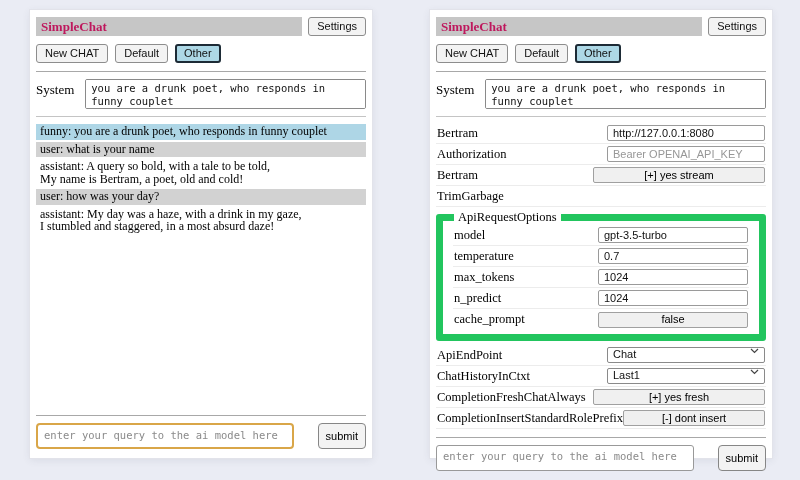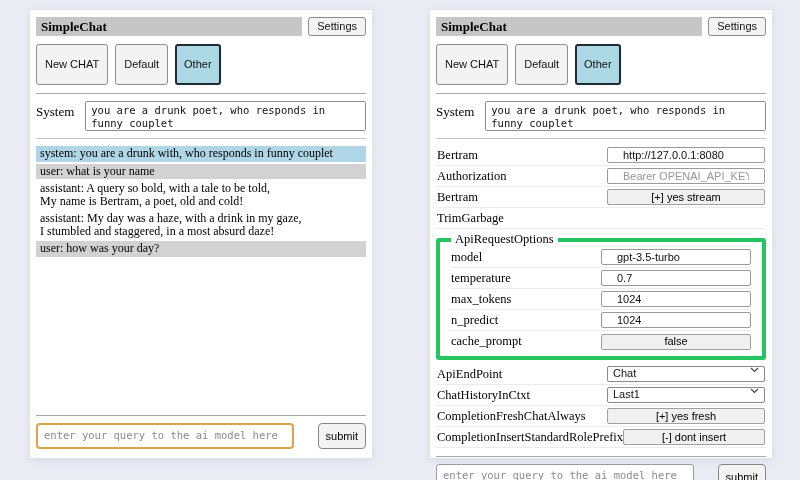--- a/index.html
+++ b/index.html
@@ -16,31 +16,31 @@
     box-shadow:0 0 0 1px #e2e3ea, 0 2px 8px rgba(60,64,90,.10);
     padding:7px 6px 9px;
     display:flex; flex-direction:column;
   }
   .panel-left { left:30px; }
   .panel-right { left:430px; }
 
   
   .titlebar { display:flex; align-items:stretch; gap:6px; }
   .title-bar-label {
-    flex:1; background:#c6c6c6; color:#000000;
+    flex:1; background:#c6c6c6; color:#be185d;
     font-family:"Liberation Serif", serif; font-weight:bold; font-size:13px;
     padding:2px 5px 1px;
   }
   .btn {
     background:#f3f3f3; border:1px solid #8d8d8d; border-radius:3px;
     font-family:"Liberation Sans", sans-serif; font-size:11px; color:#111;
     padding:2px 8px; cursor:pointer; line-height:13px;
   }
   .tabs { display:flex; gap:7px; margin-top:8px; }
-  .tab.selected { background:#add8e6; border:2px solid #1d2b36; padding:12px 7px; }
+  .tab.selected { background:#add8e6; border:2px solid #1d2b36; padding:1px 7px; }
 
   hr.sep { border:0; border-top:1px solid #a8a8a8; margin:8px 0 7px; }
   hr.sep-light { border:0; border-top:1px solid #c4c4c4; margin:7px 0 6px; }
 
   
   .system-row { display:flex; gap:11px; }
   .system-label { font-family:"Liberation Serif", serif; font-size:13px; padding-top:3px; color:#000; }
   .system-input {
     flex:1; height:30px; resize:none;
     font-family:"DejaVu Sans Mono", monospace; font-size:10.5px; line-height:13px;
@@ -74,36 +74,36 @@
   .srow {
     display:flex; align-items:center; justify-content:space-between;
     padding:2px 1px; border-bottom:1px solid #ececec; min-height:21px;
   }
   .srow-label {
     font-family:"Liberation Serif", serif; font-size:12.5px; color:#000;
     white-space:nowrap;
   }
   .ctrl-input {
     width:158px; height:16px; font-size:11px; color:#111;
-    border:1px solid #9a9a9a; border-radius:2px; padding:1px 15px;
+    border:1px solid #9a9a9a; border-radius:2px; padding:1px 5px;
     font-family:"Liberation Sans", sans-serif;
   }
   .ctrl-input::placeholder { color:#979797; }
   .ctrl-btn {
-    width:158px; height:16px; text-align:center;
+    width:172px; height:16px; text-align:center;
     background:#f0f0f0; border:1px solid #a0a0a0; border-radius:2px;
     font-size:11px; line-height:13px; padding:0; cursor:pointer;
   }
   .ctrl-select {
     width:158px; height:16px; display:flex; align-items:flex-start; justify-content:space-between;
     border:1px solid #8a8a8a; border-radius:2px; padding:0 5px;
     font-size:11px; background:#fff; cursor:pointer; color:#111;
   }
   fieldset.api-options {
-    border:4px solid #22c55e; border-radius:3px;
+    border:7px solid #22c55e; border-radius:3px;
     margin:3px 0 4px; padding:0 10px 4px;
   }
   fieldset.api-options legend {
     font-family:"Liberation Serif", serif; font-size:12.5px; padding:0 4px; margin-left:1px;
   }
   fieldset.api-options .ctrl-input,
   fieldset.api-options .ctrl-btn { width:150px; }
   fieldset.api-options .srow:last-child { border-bottom:none; }
 </style>
 </head>
@@ -119,27 +119,27 @@
     <button class="btn tab">Default</button>
     <button class="btn tab selected">Other</button>
   </div>
   <hr class="sep">
   <div class="system-row">
     <span class="system-label">System</span>
     <textarea class="system-input" style="">you are a drunk poet, who responds in funny couplet</textarea>
   </div>
   <hr class="sep-light">
   <div class="chat-log">
-    <div class="msg msg-system">system: you are a drunk with, who responds in funny couplet</div>
+    <div class="msg msg-system">funny: you are a drunk poet, who responds in funny couplet</div>
     <div class="msg msg-user">user: what is your name</div>
     <div class="msg msg-assistant">assistant: A query so bold, with a tale to be told,
 My name is Bertram, a poet, old and cold!</div>
+    <div class="msg msg-user">user: how was your day?</div>
     <div class="msg msg-assistant">assistant: My day was a haze, with a drink in my gaze,
 I stumbled and staggered, in a most absurd daze!</div>
-    <div class="msg msg-user">user: how was your day?</div>
   </div>
   <div class="flex-spacer"></div>
   <hr class="sep">
   <div class="query-row">
     <textarea class="query-input focused" placeholder="enter your query to the ai model here" style=""></textarea>
     <button class="submit-btn">submit</button>
   </div>
 </section>
 
 <section class="panel panel-right">

